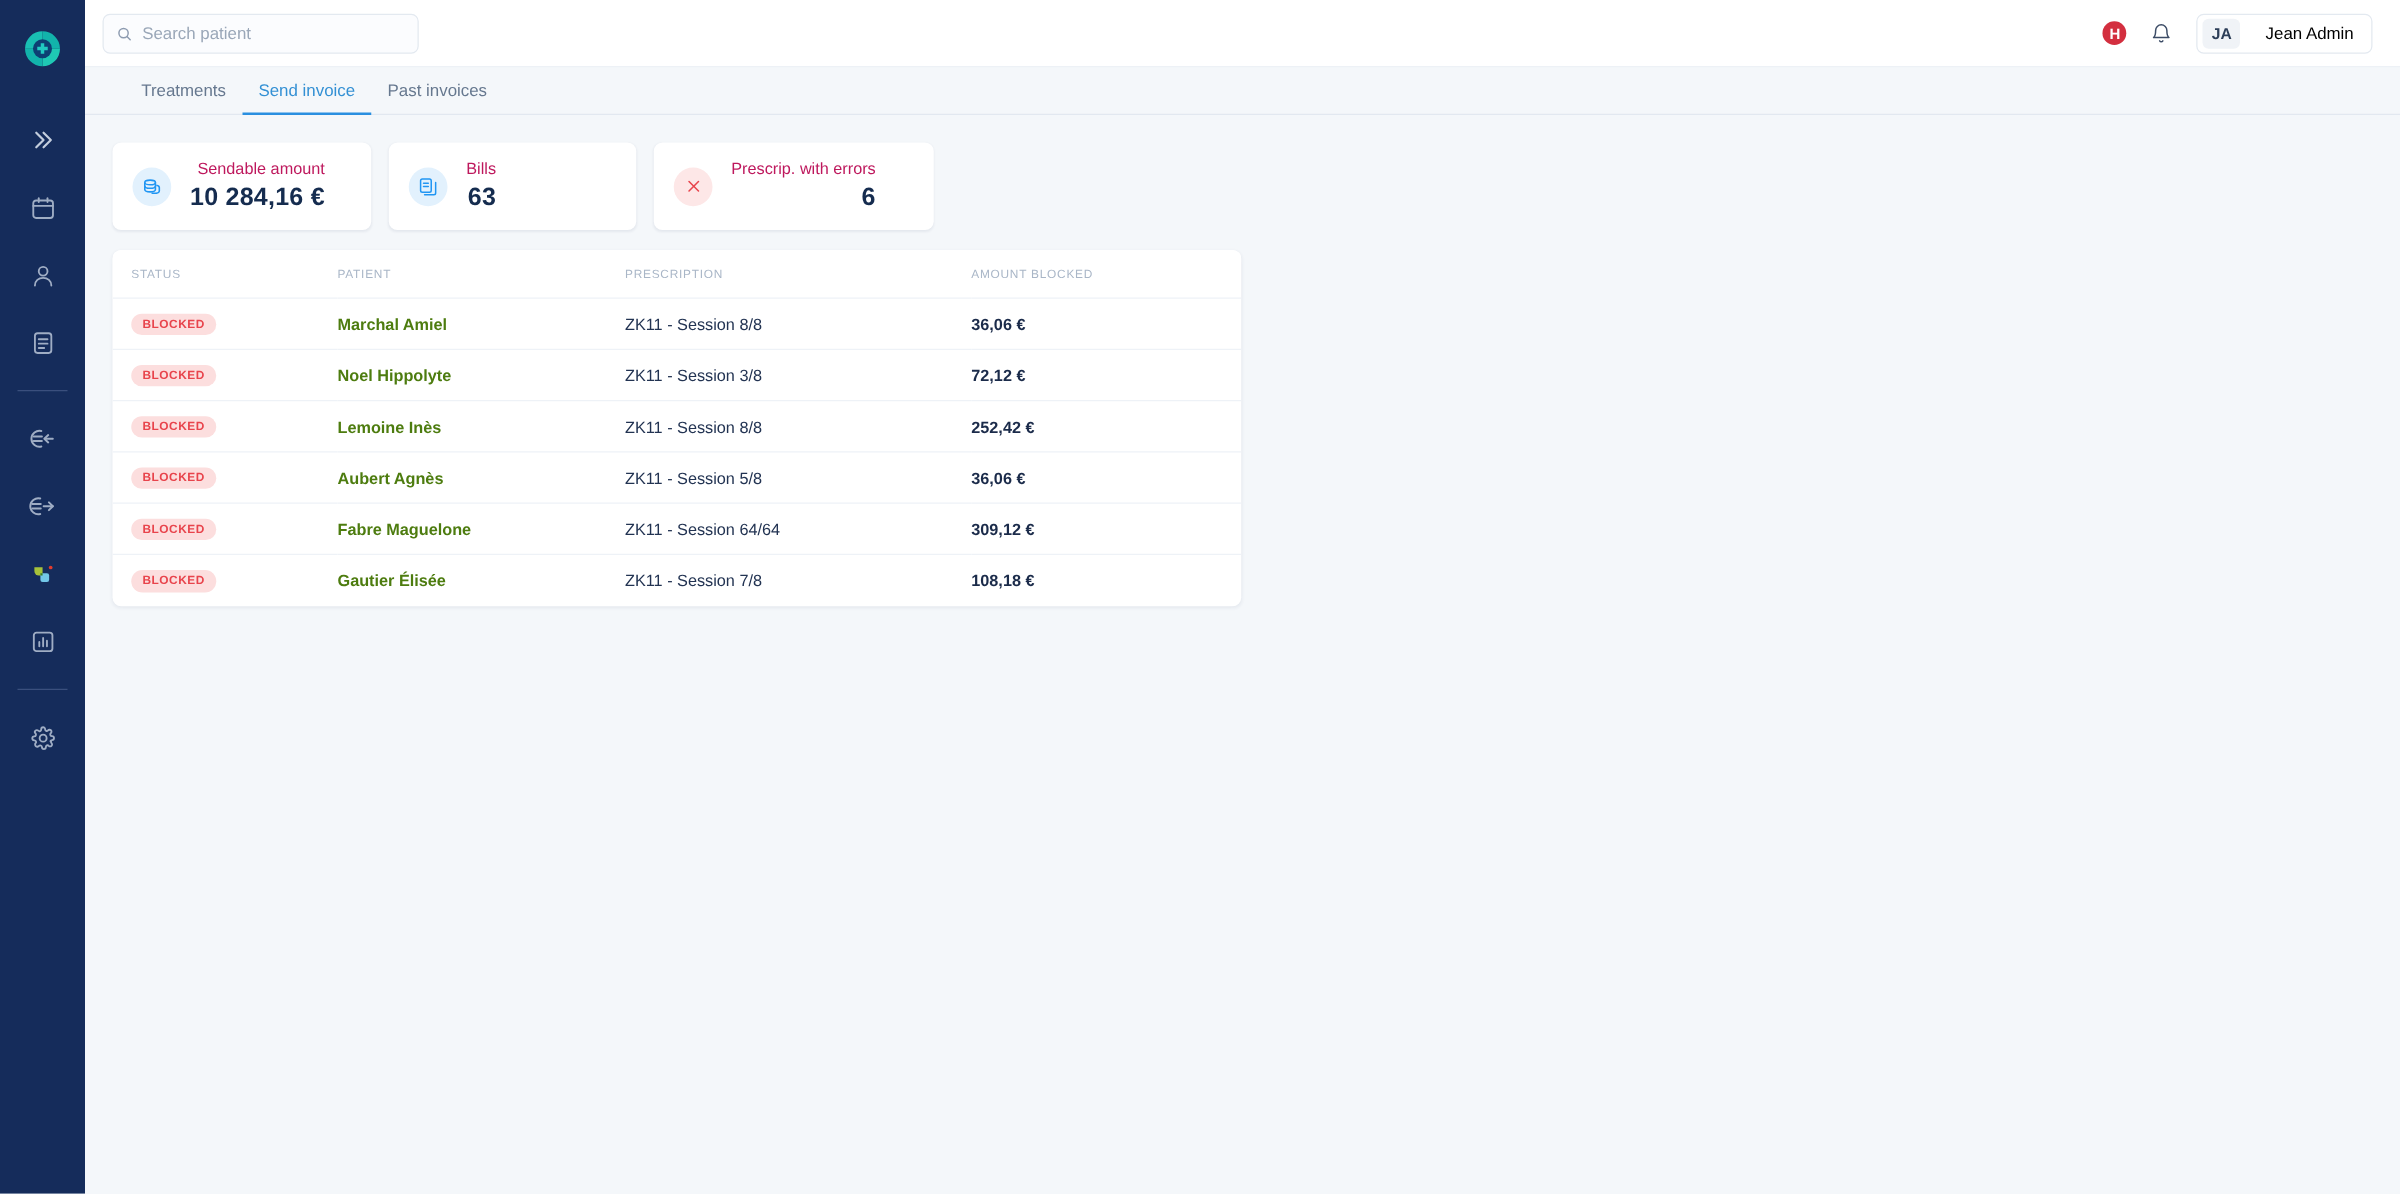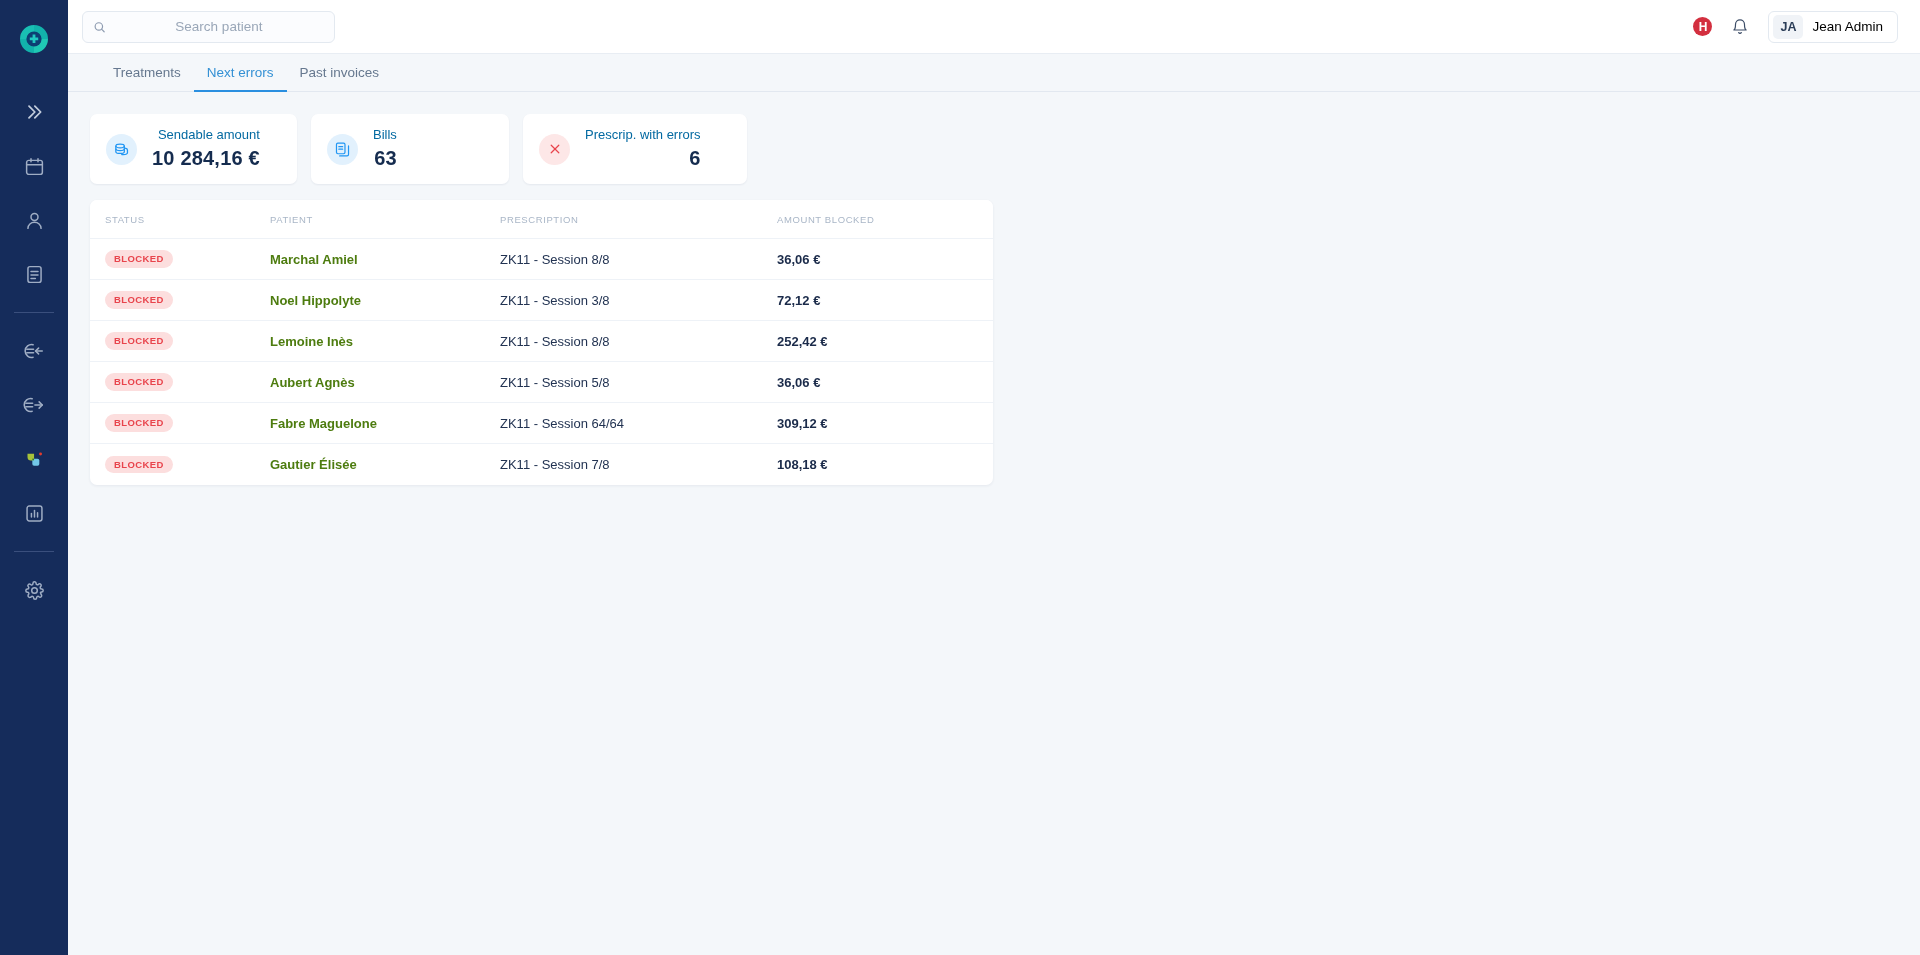--- a/index.html
+++ b/index.html
@@ -57,40 +57,41 @@
     border: 1px solid #e3e9f0;
     border-radius: 6px;
     background: #fbfcfe;
     display: flex; align-items: center;
     padding: 0 10px;
     gap: 8px;
   }
   .search-box input {
     border: none; outline: none; background: transparent;
     font-family: "Liberation Sans", sans-serif;
-    font-size: 13.5px; color: #3b4a60; width: 100%; text-align: center;
+    font-size: 13.5px; color: #3b4a60; width: 100%;
   }
   .search-box input::placeholder { color: #9aa7b8; }
   .top-right { margin-left: auto; display: flex; align-items: center; gap: 19px; }
   .h-badge {
     width: 19px; height: 19px; border-radius: 50%;
     background: #d32f3f; color: #fff;
     font-size: 12px; font-weight: bold;
     display: flex; align-items: center; justify-content: center;
     cursor: pointer; line-height: 1;
   }
   .bell { cursor: pointer; display: flex; }
   .user-chip {
     display: flex; align-items: center;
     border: 1px solid #e3e9f0;
     border-radius: 6px;
     height: 32px;
     padding: 0 14px 0 0;
     cursor: pointer;
     background: #fff;
+    gap: 11px;
   }
   .user-initials {
     background: #f0f3f7;
     border-radius: 5px;
     height: 24px;
     margin: 0 9px 0 4px;
     padding: 0 7px;
     display: flex; align-items: center;
     font-size: 12.5px; font-weight: bold; color: #2c3e58;
   }
@@ -130,21 +131,21 @@
     gap: 15px;
   }
   .card-ico {
     width: 31px; height: 31px; border-radius: 50%;
     display: flex; align-items: center; justify-content: center;
     flex: 0 0 31px;
   }
   .ico-blue { background: #e2f1fd; }
   .ico-red { background: #fde7e7; }
   .card-txt { display: flex; flex-direction: column; align-items: flex-end; }
-  .card-label { font-size: 13px; color: #0369a1; line-height: 1.4; }
+  .card-label { font-size: 13px; color: #be185d; line-height: 1.4; }
   .card-value { font-size: 20px; font-weight: bold; color: #152c4f; line-height: 1.35; letter-spacing: .2px; }
 
   
   .action-row { display: flex; justify-content: flex-end; margin-top: 34px; }
   .btn-primary {
     background: #2196f3;
     color: #fff;
     border: none;
     border-radius: 6px;
     height: 32px;
@@ -323,21 +324,21 @@
         </div>
         <div class="user-chip">
           <span class="user-initials">JA</span>
           <span class="user-name">Jean Admin</span>
         </div>
       </div>
     </div>
 
     <div class="tabbar">
       <div class="tab">Treatments</div>
-      <div class="tab active">Next errors</div>
+      <div class="tab active">Send invoice</div>
       <div class="tab">Past invoices</div>
     </div>
 
     <div class="content">
 
       <div class="cards">
 
         <div class="card" style="width:207px;">
           <div class="card-ico ico-blue">
             <svg width="17" height="17" viewBox="0 0 24 24" fill="none" stroke="#2196f3" stroke-width="1.8">

